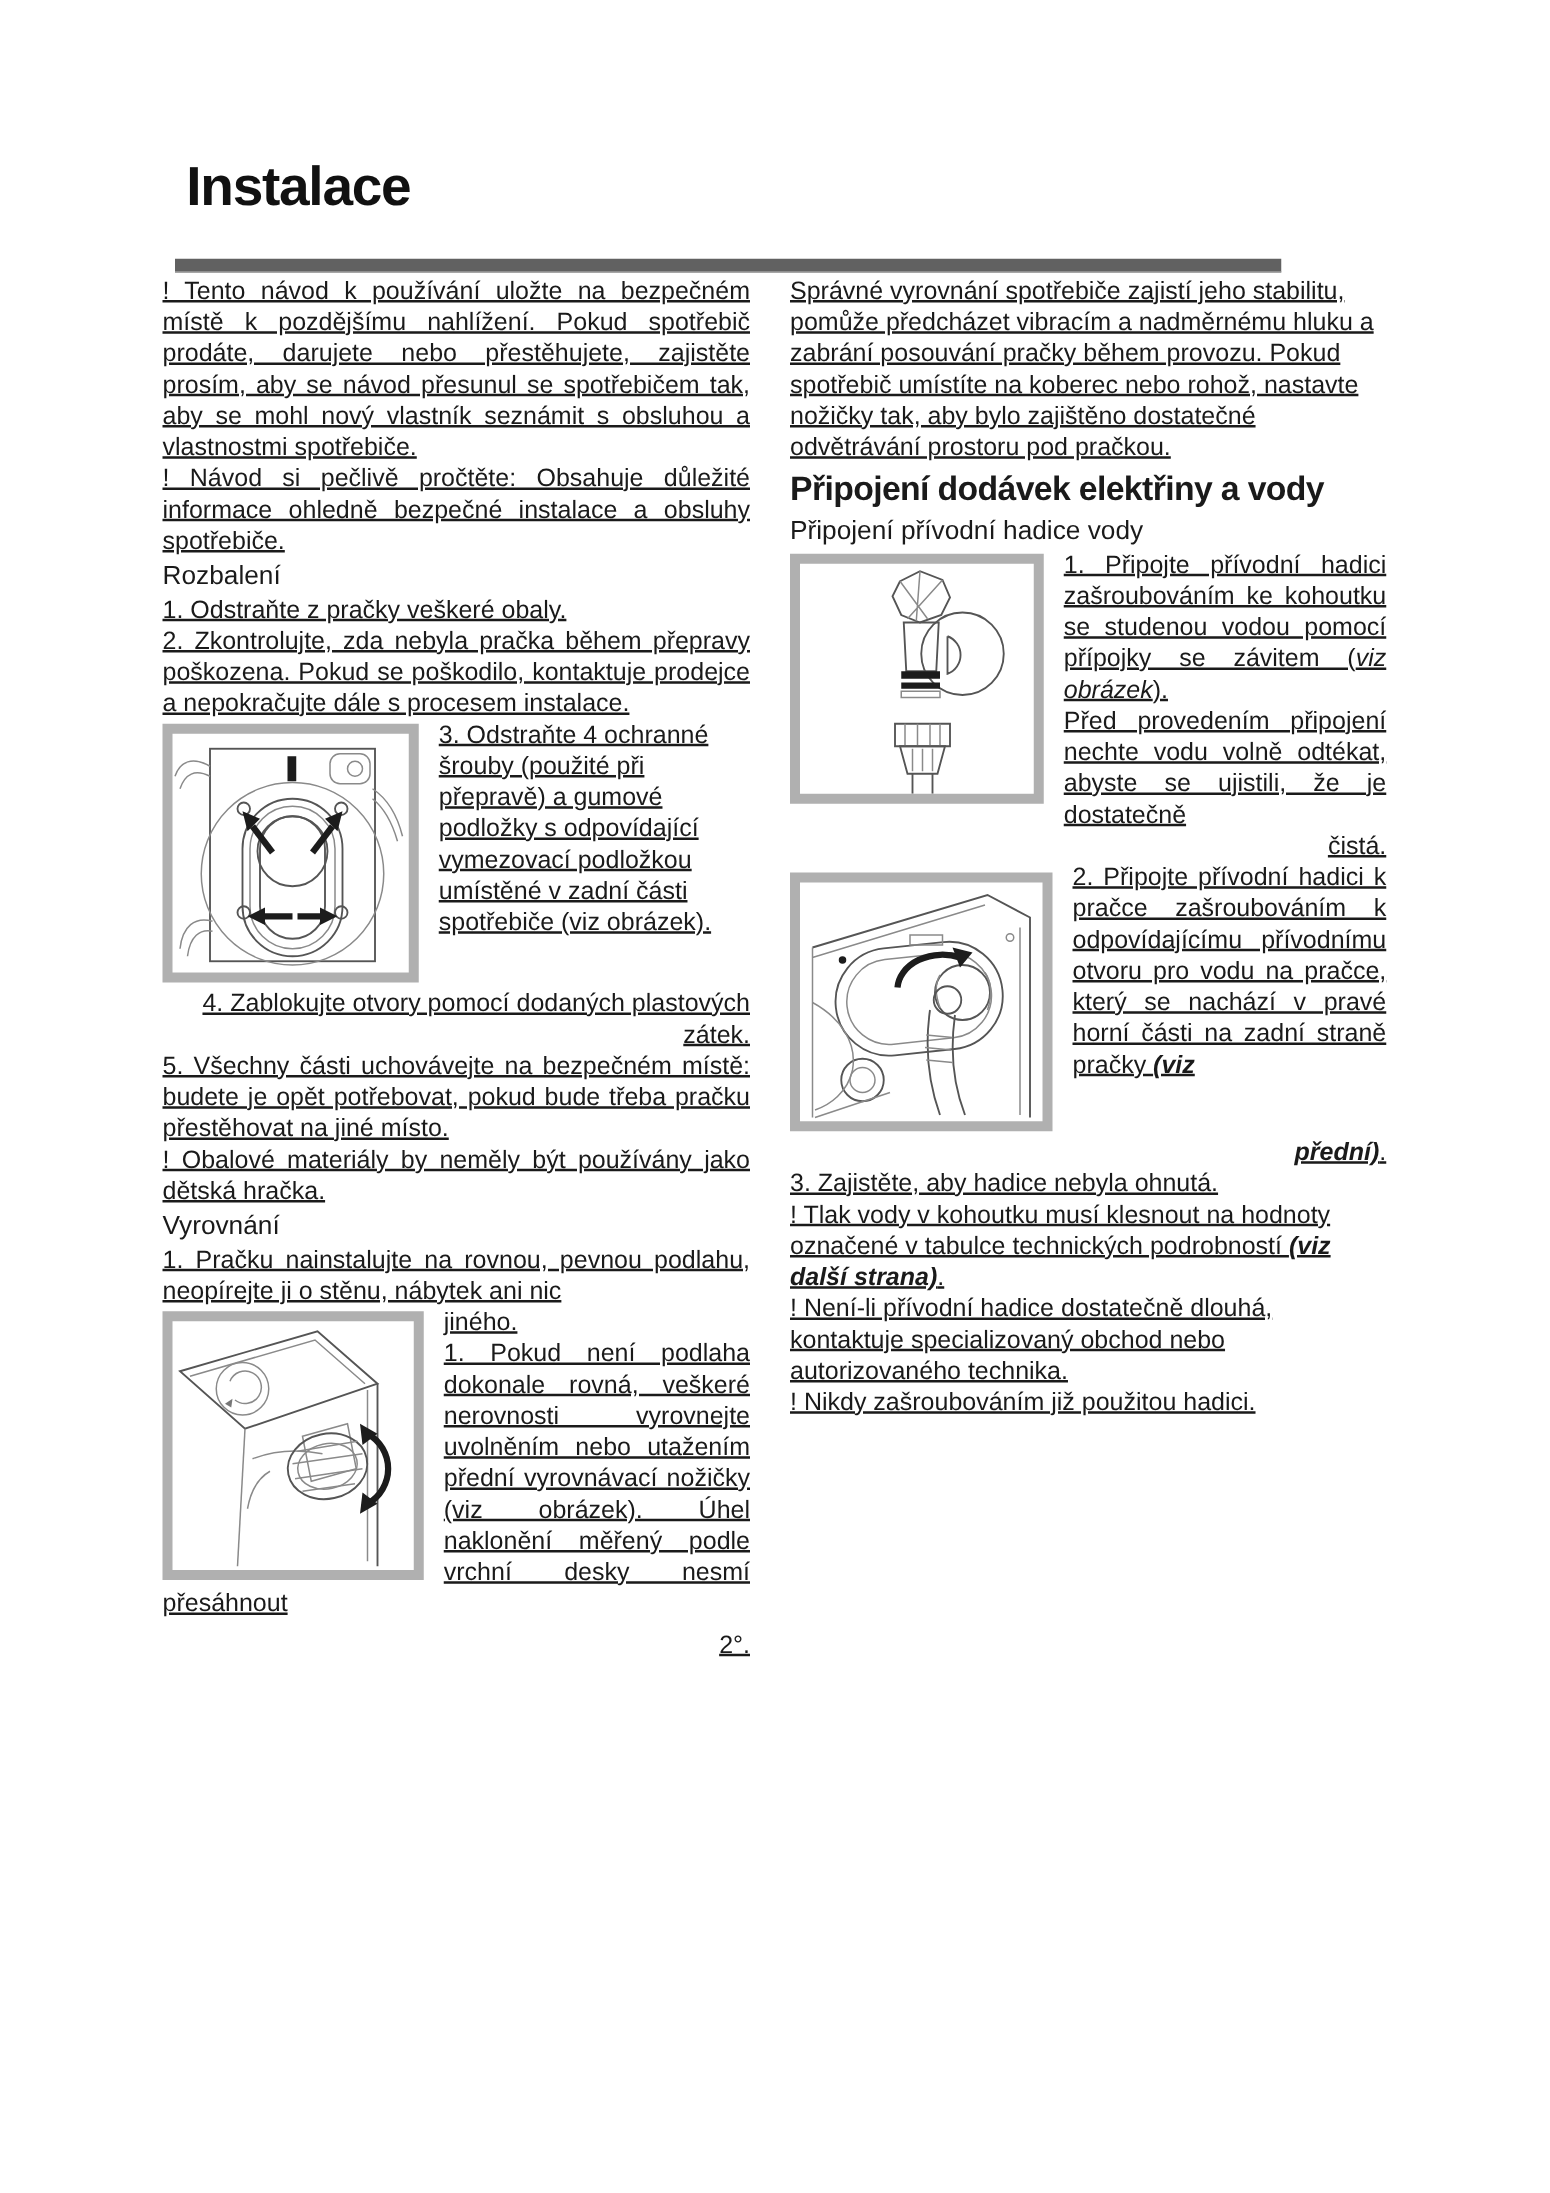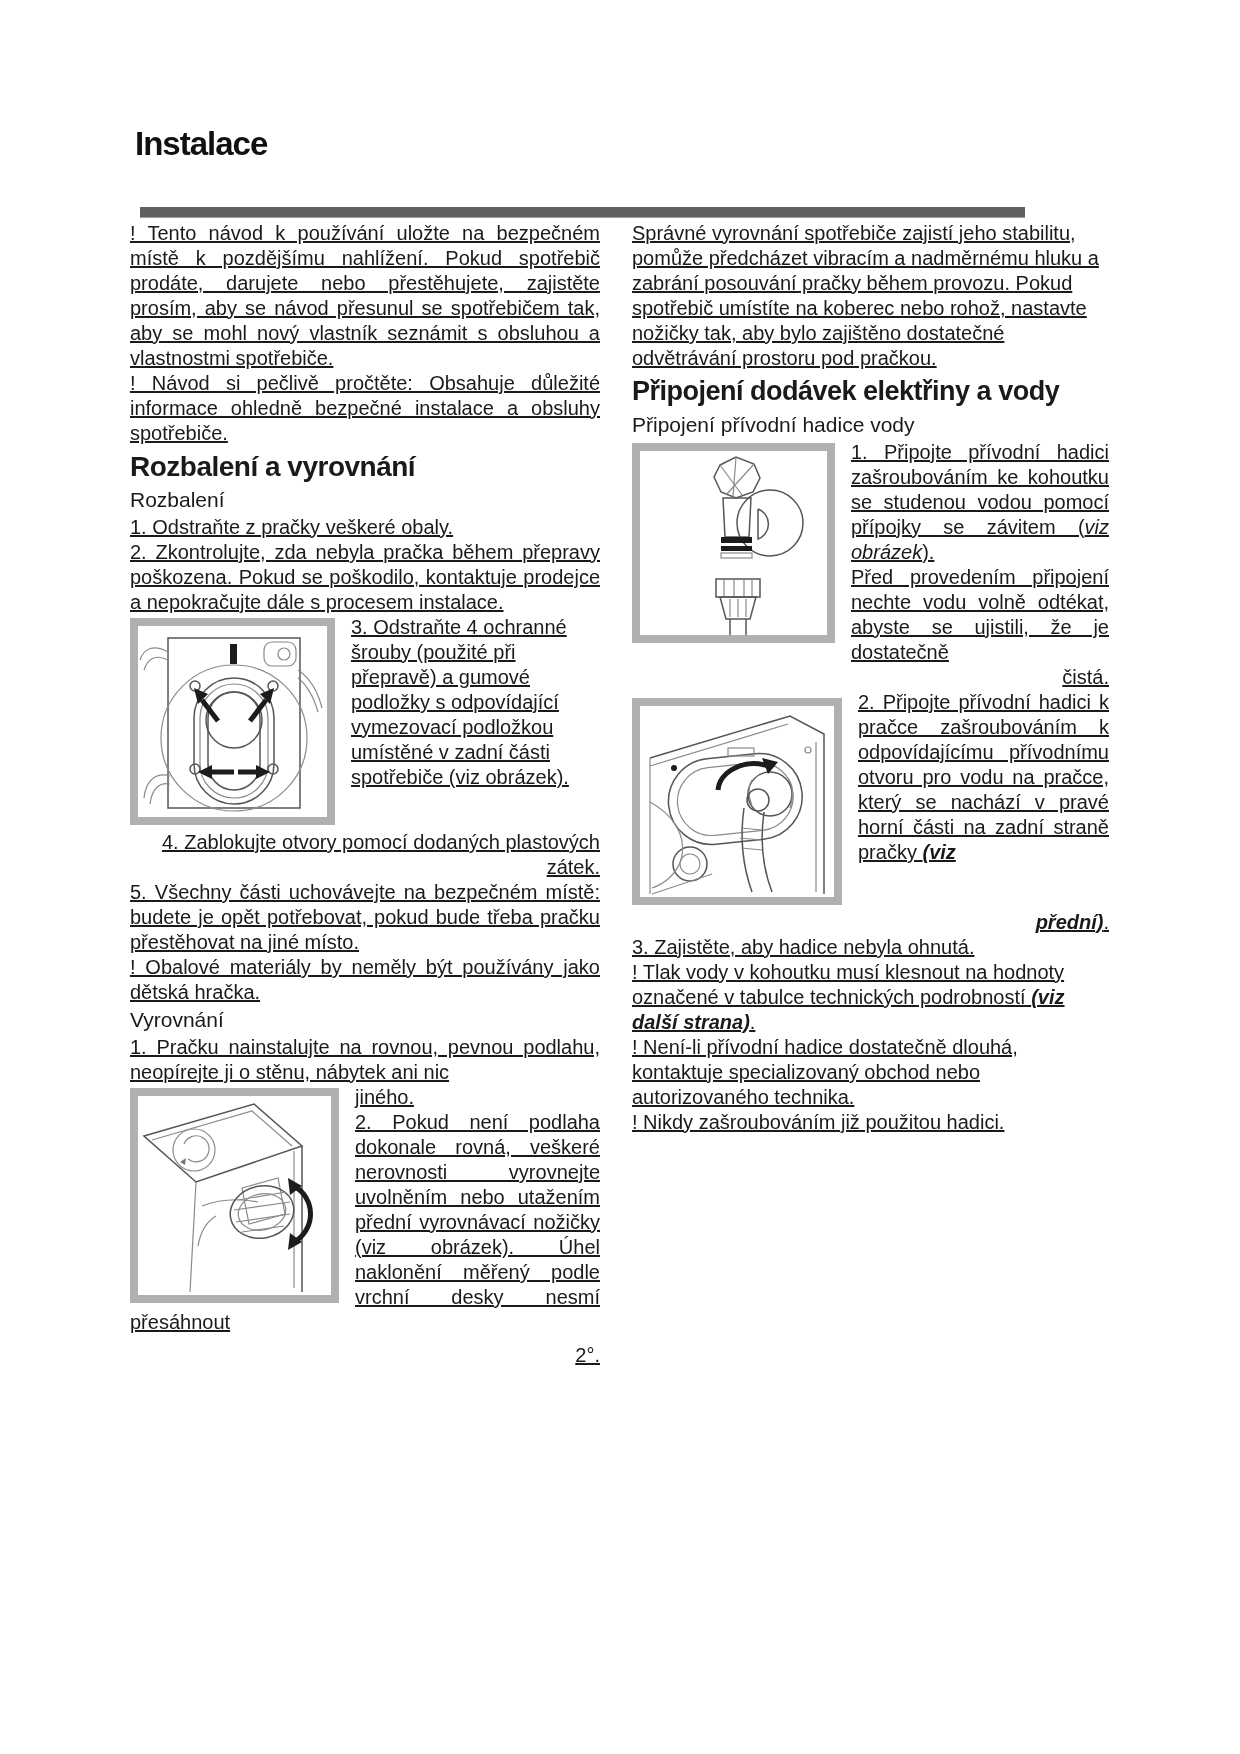--- a/index.html
+++ b/index.html
@@ -1,18 +1,18 @@
 <!DOCTYPE html>
 <html><head>
 <meta charset="utf-8">
 <style>
   html,body{margin:0;padding:0;background:#fff;}
   .page{position:relative;width:1240px;height:1754px;background:#ffffff;
         color:#1a1a1a;font-family:"Liberation Sans",sans-serif;overflow:hidden;}
-  .title{position:absolute;left:135px;top:125px;font-size:33px;font-weight:bold;
+  .title{position:absolute;left:149px;top:125px;font-size:44px;font-weight:bold;
          letter-spacing:-1px;color:#111;}
   .title-rule{position:absolute;left:140px;top:207px;width:885px;height:10px;
               background:#616161;border-bottom:1px solid #9e9e9e;}
   .col{position:absolute;top:221px;font-size:20px;line-height:25px;}
   .col-left{left:130px;width:470px;}
   .col-right{left:632px;width:477px;}
   p{margin:0;text-decoration:underline;}
   .just{text-align:justify;}
   .h2{font-size:28px;line-height:33px;font-weight:bold;letter-spacing:-0.5px;
       margin:4px 0 3px 0;}
@@ -33,21 +33,20 @@
 <body>
 
 <div class="page">
 
   <div class="title">Instalace</div>
   <div class="title-rule"></div>
 
   <div class="col col-left">
     <p class="just">! Tento návod k používání uložte na bezpečném místě k pozdějšímu nahlížení. Pokud spotřebič prodáte, darujete nebo přestěhujete, zajistěte prosím, aby se návod přesunul se spotřebičem tak, aby se mohl nový vlastník seznámit s obsluhou a vlastnostmi spotřebiče.</p>
     <p class="just">! Návod si pečlivě pročtěte: Obsahuje důležité informace ohledně bezpečné instalace a obsluhy spotřebiče.</p>
-    <div class="h2">Rozbalení a vyrovnání</div>
     <div class="sub">Rozbalení</div>
     <p>1. Odstraňte z pračky veškeré obaly.</p>
     <p class="just">2. Zkontrolujte, zda nebyla pračka během přepravy poškozena. Pokud se poškodilo, kontaktuje prodejce a nepokračujte dále s procesem instalace.</p>
 
     <figure style="width:205px;height:207px;">
       <svg width="189" height="191" viewBox="0 0 189 191">
         <rect class="ln" x="30" y="12" width="132" height="170"></rect>
         <path class="ln2" d="M30,26 C16,18 6,22 2,34"></path>
         <path class="ln2" d="M30,34 C18,28 10,32 6,44"></path>
         <path class="ln2" d="M160,44 C172,52 180,66 184,82"></path>
@@ -99,21 +98,21 @@
         <polygon class="ln2" points="104,92 140,82 147,118 111,128"></polygon>
         <ellipse class="ln" cx="124" cy="116" rx="32" ry="26" transform="rotate(-12 124 116)" stroke-width="2"></ellipse>
         <ellipse class="ln2" cx="124" cy="116" rx="24" ry="18" transform="rotate(-12 124 116)"></ellipse>
         <path class="ln2" d="M100,104 L148,96 M96,114 L152,106 M98,126 L152,118 M104,136 L146,130"></path>
         <path class="blk" d="M156,90 A32,32 0 0 1 156,146"></path>
         <polygon class="fillb" points="150,82 164,90 152,99"></polygon>
         <polygon class="fillb" points="150,154 164,146 152,137"></polygon>
       </svg>
     </figure>
     <p>jiného.</p>
-    <p class="just">2. Pokud není podlaha dokonale rovná, veškeré nerovnosti vyrovnejte uvolněním nebo utažením přední vyrovnávací nožičky (viz obrázek). Úhel naklonění měřený podle vrchní desky nesmí přesáhnout</p>
+    <p class="just">1. Pokud není podlaha dokonale rovná, veškeré nerovnosti vyrovnejte uvolněním nebo utažením přední vyrovnávací nožičky (viz obrázek). Úhel naklonění měřený podle vrchní desky nesmí přesáhnout</p>
     <p class="below mt8">2°.</p>
   </div>
 
   <div class="col col-right">
     <p>Správné vyrovnání spotřebiče zajistí jeho stabilitu, pomůže předcházet vibracím a nadměrnému hluku a zabrání posouvání pračky během provozu. Pokud spotřebič umístíte na koberec nebo rohož, nastavte nožičky tak, aby bylo zajištěno dostatečné odvětrávání prostoru pod pračkou.</p>
     <div class="h2" style="font-size:27px;">Připojení dodávek elektřiny a vody</div>
     <div class="sub">Připojení přívodní hadice vody</div>
 
     <figure style="width:203px;height:200px;">
       <svg width="187" height="184" viewBox="0 0 187 184">

